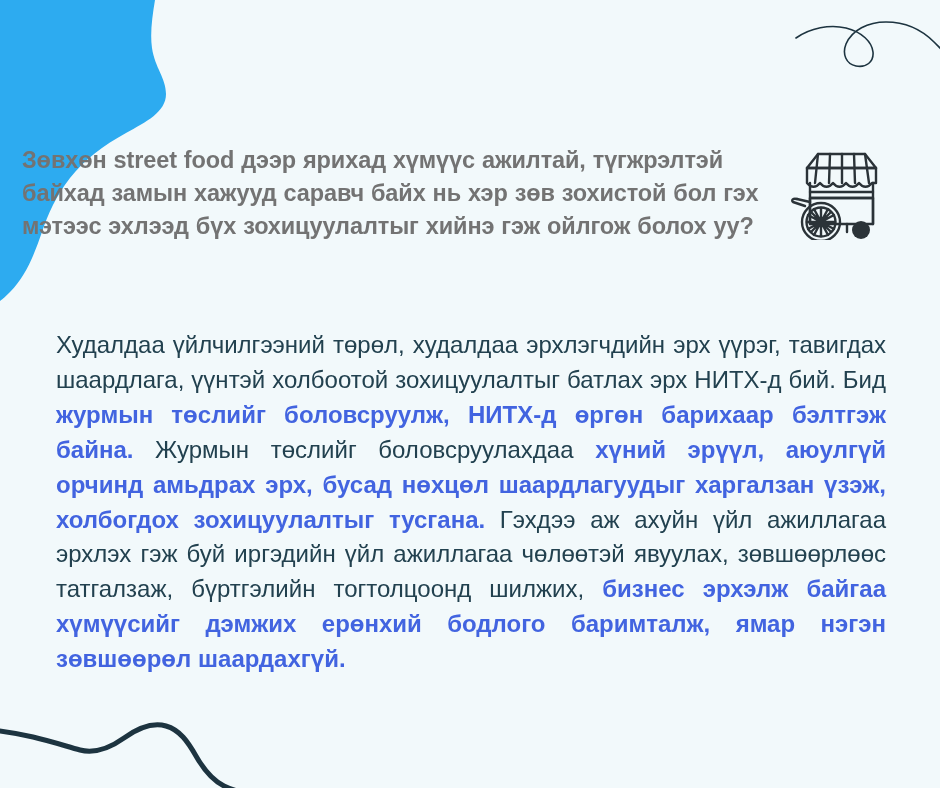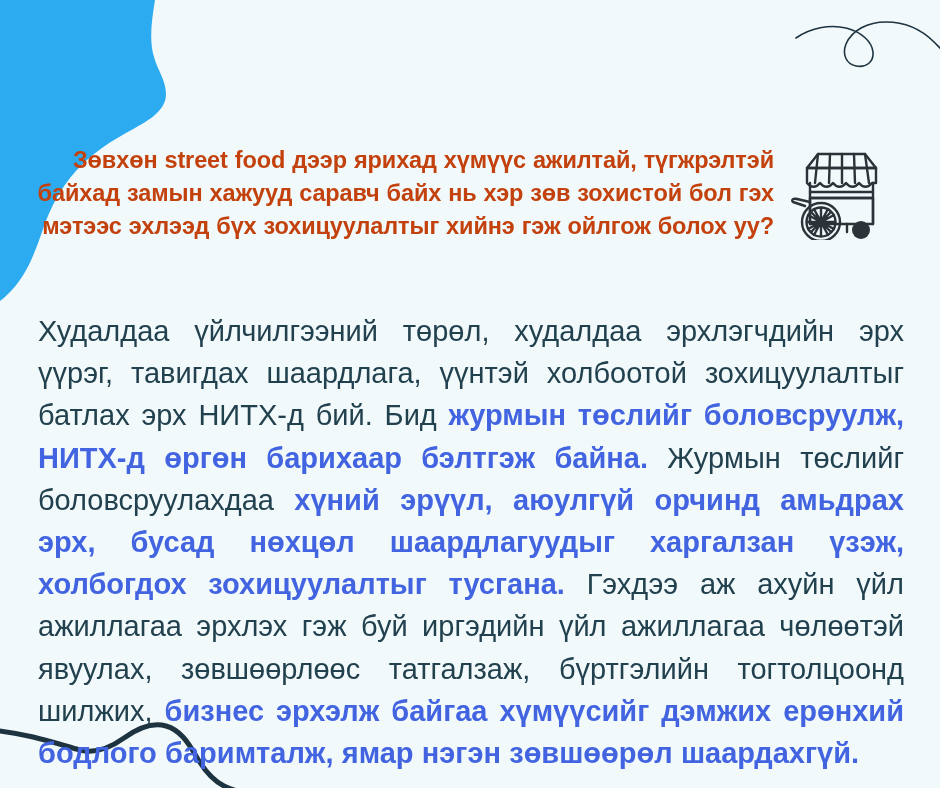--- a/index.html
+++ b/index.html
@@ -39,22 +39,22 @@
     left: 0;
     top: 128px;
     width: 940px;
     display: flex;
     align-items: flex-start;
     justify-content: flex-start;
   }
   .heading {
     width: 752px;
     margin-left: 22px;
-    text-align: right;
-    color: #c2410c;
+    text-align: left;
+    color: #737373;
     font-size: 23.5px;
     font-weight: bold;
     line-height: 1.42;
     letter-spacing: -0.1px;
     word-spacing: 0.5px;
   }
   .cart-wrap {
     width: 120px;
     margin-left: 6px;
     margin-top: 8px;
@@ -64,23 +64,23 @@
   }
 
   
   .body-block {
     position: absolute;
     left: 38px;
     top: 310px;
     width: 866px;
   }
   .body-par {
-    margin: 0;
+    margin: 18px;
     color: #22414f;
-    font-size: 29px;
+    font-size: 24px;
     line-height: 1.455;
     text-align: justify;
     text-align-last: left;
     font-weight: 400;
     word-spacing: 0.2px;
   }
   .hl {
     color: #4264e0;
     font-weight: bold;
   }

